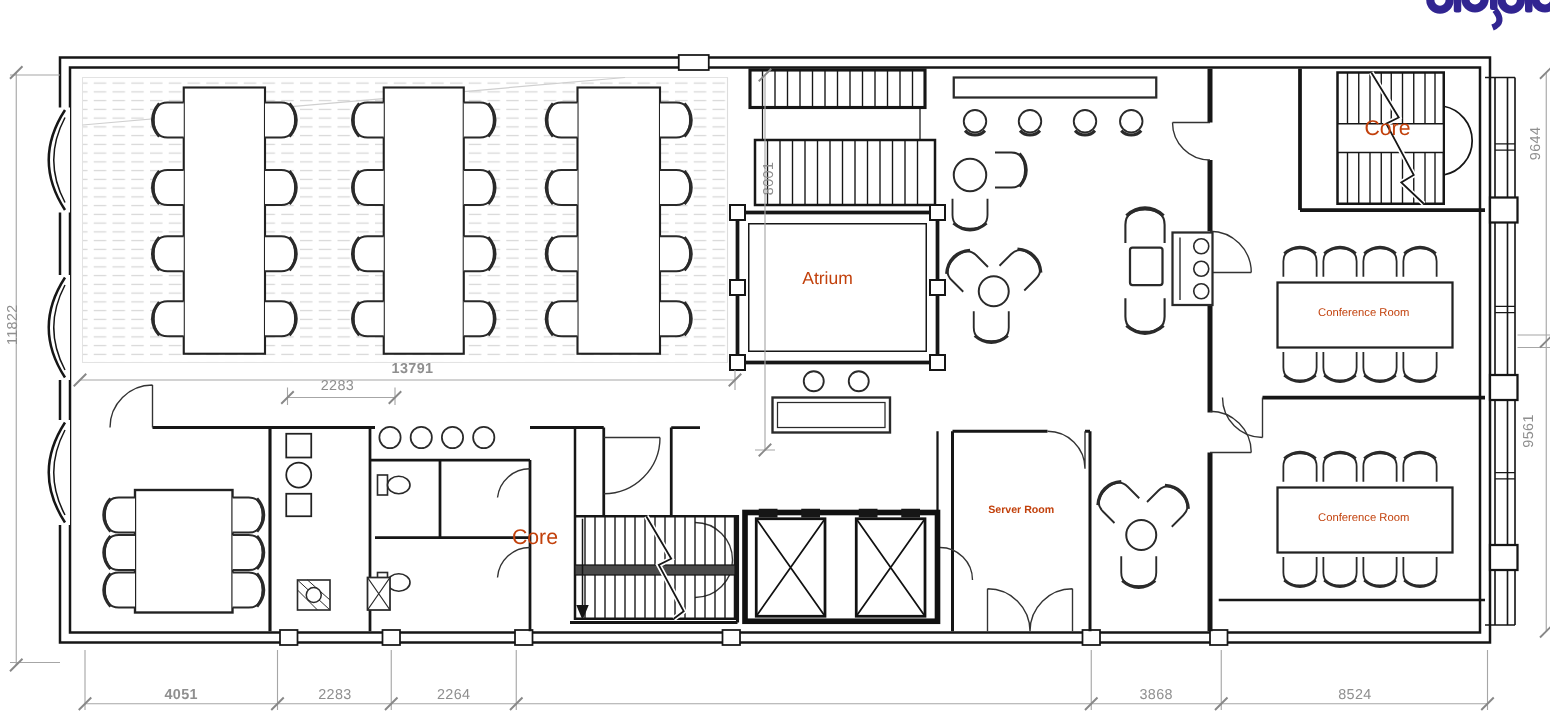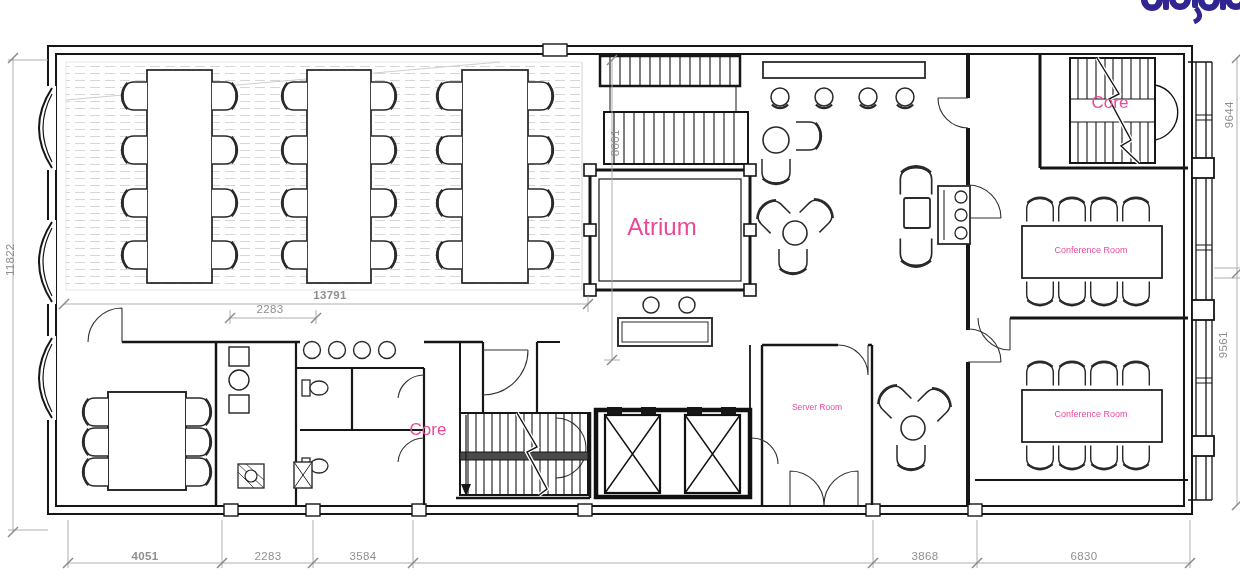--- a/index.html
+++ b/index.html
@@ -1,23 +1,23 @@
 <!DOCTYPE html>
 <html><head>
 <meta charset="utf-8">
 <style>
   html,body{margin:0;padding:0;background:#fff;}
   .stage{position:relative;width:1240px;height:580px;background:#fff;overflow:hidden;
          font-family:"Liberation Sans",sans-serif;}
   .stage svg{position:absolute;left:0;top:0;}
-  .lbl{position:absolute;color:#ec4899;text-align:center;white-space:nowrap;line-height:1;}
-  .room-lg{font-size:24px;}
+  .lbl{position:absolute;color:#c2410c;text-align:center;white-space:nowrap;line-height:1;}
+  .room-lg{font-size:14px;}
   .room-md{font-size:17px;}
   .room-sm{font-size:9px;text-align:center;}
-  .room-xs{font-size:8.5px;}
+  .room-xs{font-size:8.5px;font-weight:bold;}
   .dim{position:absolute;color:#8f8f8f;font-size:11.5px;text-align:center;
        white-space:nowrap;line-height:1;letter-spacing:.3px;}
   .vdim{transform:rotate(-90deg);transform-origin:center center;width:80px;}
 </style>
 </head>
 <body>
 
 <div class="stage">
 
 <svg width="1240" height="580" viewBox="0 0 1240 580">
@@ -366,19 +366,19 @@
 <div class="lbl room-sm" style="left:1021px;top:246px;width:140px;">Conference Room</div>
 <div class="lbl room-sm" style="left:1021px;top:410px;width:140px;">Conference Room</div>
 <div class="lbl room-xs" style="left:757px;top:403px;width:120px;">Server Room</div>
 
 <div class="dim vdim" style="left:-29px;top:254px;">11822</div>
 <div class="dim" style="left:290px;top:290px;width:80px;font-weight:bold;">13791</div>
 <div class="dim" style="left:230px;top:304px;width:80px;">2283</div>
 <div class="dim vdim" style="left:576px;top:137px;">8001</div>
 <div class="dim" style="left:105px;top:551px;width:80px;font-weight:bold;">4051</div>
 <div class="dim" style="left:228px;top:551px;width:80px;">2283</div>
-<div class="dim" style="left:323px;top:551px;width:80px;">3584</div>
+<div class="dim" style="left:323px;top:551px;width:80px;">2264</div>
 <div class="dim" style="left:885px;top:551px;width:80px;">3868</div>
-<div class="dim" style="left:1044px;top:551px;width:80px;">6830</div>
+<div class="dim" style="left:1044px;top:551px;width:80px;">8524</div>
 <div class="dim vdim" style="left:1190px;top:109px;">9644</div>
 <div class="dim vdim" style="left:1184px;top:339px;">9561</div>
 
 </div>
 
 </body></html>

